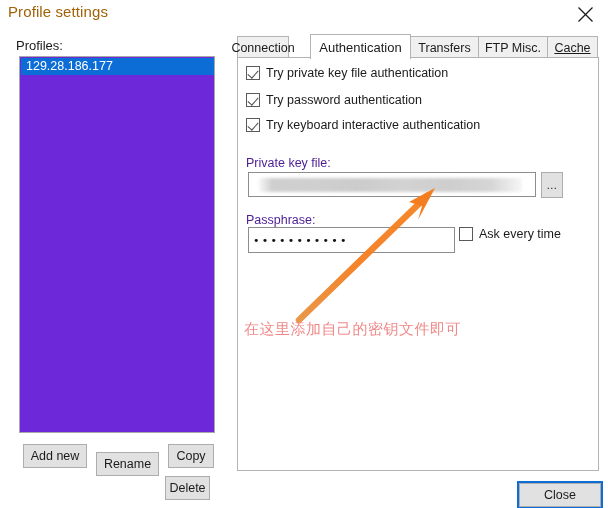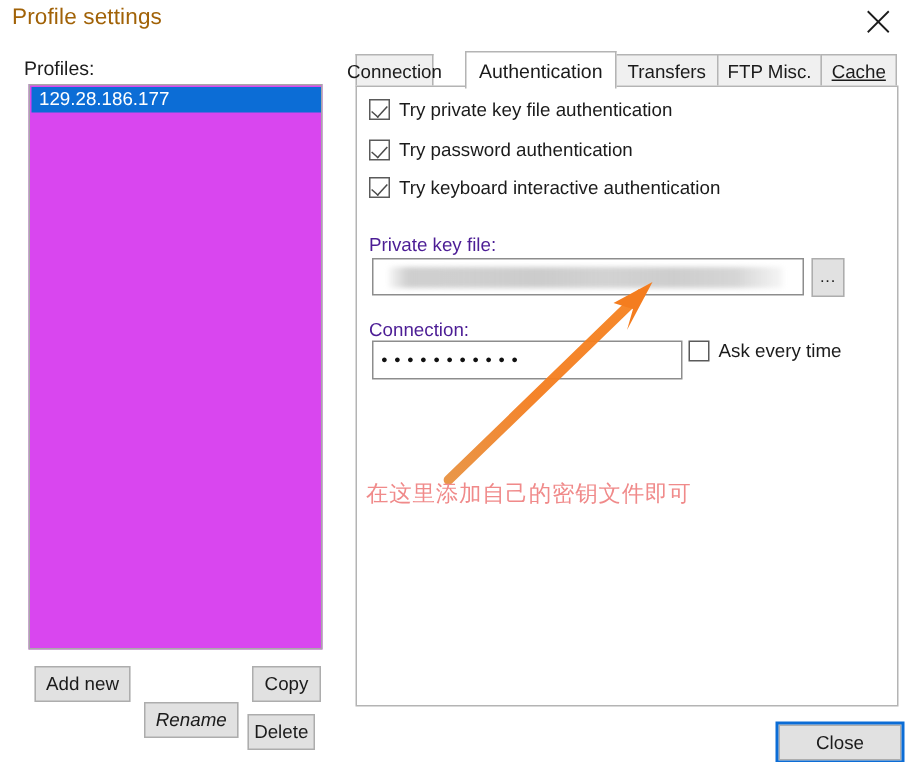--- a/index.html
+++ b/index.html
@@ -34,21 +34,21 @@
   .close-x svg { display: block; }
 
   
   .profiles-label {
     position: absolute; left: 16px; top: 38px;
     font-size: 13px; color: #1b1b1b;
   }
   .listbox {
     position: absolute; left: 19px; top: 56px;
     width: 196px; height: 377px;
-    background: #d946ef;
+    background: #6d28d9;
     border: 1px solid #a8a8a8;
     overflow: hidden;
   }
   .list-item-sel {
     position: absolute; left: 1px; top: 1px;
     width: 194px; height: 17px;
     background: #0c6dd6;
     color: #ffffff;
     font-size: 12.5px;
     line-height: 17px;
@@ -63,21 +63,21 @@
     background: #e1e1e1;
     border: 1px solid #adadad;
     color: #1b1b1b;
     font-size: 12.5px;
     font-family: "Liberation Sans", sans-serif;
     display: flex; align-items: center; justify-content: center;
     cursor: default;
     padding: 0;
   }
   .btn-addnew  { left: 23px;  top: 444px; width: 64px; height: 24px; }
-  .btn-rename  { left: 96px;  top: 468px; width: 63px; height: 24px; font-style: italic; }
+  .btn-rename  { left: 96px;  top: 452px; width: 63px; height: 24px; }
   .btn-copy    { left: 168px; top: 444px; width: 46px; height: 24px; }
   .btn-delete  { left: 165px; top: 476px; width: 45px; height: 24px; }
 
   .btn-close {
     left: 519px; top: 483px; width: 82px; height: 24px;
     outline: 2px solid #0c6dd6;
     outline-offset: 0px;
   }
 
   
@@ -280,21 +280,21 @@
     <span class="cbox checked"></span>
     <span class="cblabel">Try keyboard interactive authentication</span>
   </div>
 
   <div class="fieldlabel lbl-pkf">Private key file:</div>
   <div class="tinput in-pkf">
     <div class="blurbar"></div>
   </div>
   <div class="browse-btn">...</div>
 
-  <div class="fieldlabel lbl-pass">Connection:</div>
+  <div class="fieldlabel lbl-pass">Passphrase:</div>
   <div class="tinput in-pass">
     <span class="dots">•••••••••••</span>
   </div>
 
   <div class="cbrow cb-ask">
     <span class="cbox"></span>
     <span class="cblabel">Ask every time</span>
   </div>
 
   <svg class="arrow-svg" viewBox="0 0 170 145">

